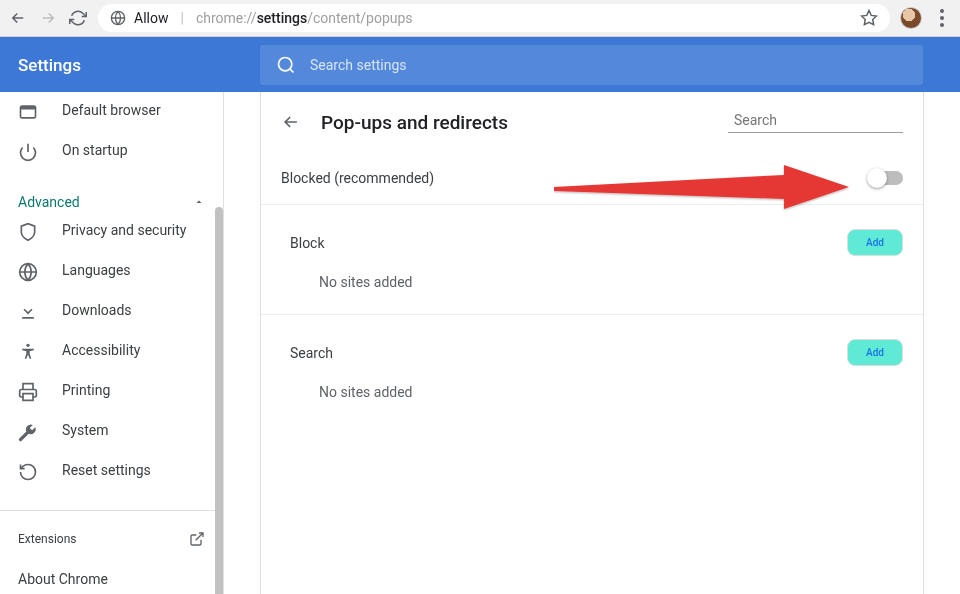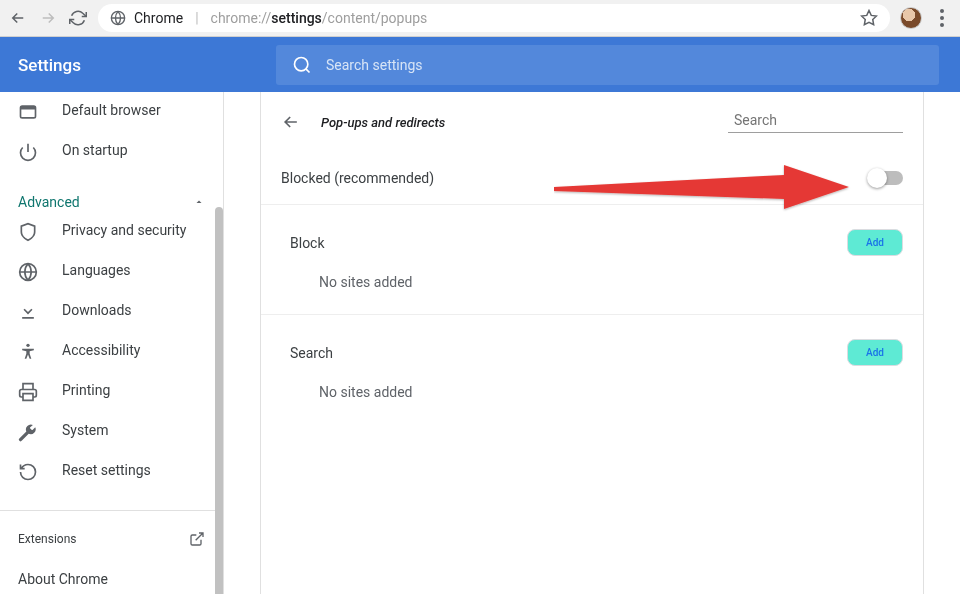--- a/index.html
+++ b/index.html
@@ -16,41 +16,41 @@
 .omnibox .url-part { color: #9e9e9e; }
 .omnibox .url-bold { color: #202124; font-weight: 500; }
 .star { margin-left: auto; color: #5f6368; }
 .avatar { width: 22px; height: 22px; border-radius: 50%; background: radial-gradient(circle at 40% 35%, #e8c7a9 0 35%, #7a4a2a 36% 100%); border: 1px solid #ccc; }
 .menu-dots { width: 20px; display: flex; flex-direction: column; gap: 3px; align-items: center; }
 .menu-dots span { width: 4px; height: 4px; background: #5f6368; border-radius: 50%; }
 
 
 .blue-header { height: 55px; background: #3d78d6; display: flex; align-items: center; padding-left: 18px; }
 .settings-title { color: #fff; font-size: 17px; font-weight: 500; width: 242px; }
-.search-bar { flex: 0 0 663px; height: 40px; background: #5388db; border-radius: 3px; display: flex; align-items: center; padding: 0 16px; gap: 14px; color: #fff; margin-left: 16px; }
+.search-bar { flex: 0 0 663px; height: 40px; background: #5388db; border-radius: 3px; display: flex; align-items: center; padding: 0 16px; gap: 14px; color: #fff; }
 .search-bar input { background: transparent; border: none; outline: none; color: #fff; font-size: 14px; flex: 1; }
 .search-bar input::placeholder { color: #d7e4f6; }
 
 
 .body-row { display: flex; height: calc(594px - 37px - 55px); }
 .sidebar { width: 224px; border-right: 1px solid #e0e0e0; position: relative; overflow: hidden; }
 .sidebar-inner { padding-top: 10px; }
 .nav-item { height: 40px; display: flex; align-items: flex-start; padding: 0 18px; gap: 24px; color: #3c4043; font-size: 14px; cursor: pointer; }
 .nav-item .icon { width: 20px; height: 20px; color: #5f6368; display: flex; align-items: center; justify-content: center; flex-shrink: 0; }
 .adv-row { height: 40px; display: flex; align-items: center; justify-content: space-between; padding: 0 18px; color: #0f766e; font-size: 14px; cursor: pointer; }
 .divider { height: 1px; background: #e0e0e0; margin: 8px 0; }
 .ext-row { height: 40px; display: flex; align-items: center; justify-content: space-between; padding: 0 18px; color: #3c4043; font-size: 12px; cursor: pointer; }
 .about-row { height: 40px; display: flex; align-items: center; padding: 0 18px; color: #3c4043; font-size: 14px; cursor: pointer; }
 .scroll-thumb { position: absolute; right: 0; top: 115px; width: 8px; height: 390px; background: #c1c1c1; border-radius: 4px; }
 
 .content-outer { flex: 1; background: #fff; display: flex; justify-content: center; position: relative; }
 .content { width: 664px; border-left: 1px solid #e0e0e0; border-right: 1px solid #e0e0e0; background: #fff; padding: 0; }
 .page-header { height: 60px; display: flex; align-items: center; padding: 0 20px; gap: 20px; }
 .page-header .back { width: 20px; height: 20px; color: #5f6368; cursor: pointer; }
-.page-title { font-size: 13px; font-weight: 500; color: #202124; flex: 1; font-style: italic; }
+.page-title { font-size: 19px; font-weight: 500; color: #202124; flex: 1; }
 .search-small { display: flex; align-items: center; gap: 6px; border-bottom: 1px solid #9e9e9e; width: 175px; padding-bottom: 4px; }
 .search-small input { border: none; outline: none; font-size: 14px; flex: 1; color: #5f6368; }
 .row { padding: 18px 20px; display: flex; align-items: center; justify-content: space-between; border-bottom: 1px solid #eee; gap: 24px; }
 .row-label { font-size: 14px; color: #3c4043; }
 .toggle { width: 34px; height: 14px; background: #bdbdbd; border-radius: 10px; position: relative; cursor: pointer; }
 .toggle .knob { position: absolute; left: -2px; top: -3px; width: 20px; height: 20px; background: #fff; border-radius: 50%; box-shadow: 0 1px 3px rgba(0,0,0,.4); }
 .section-head { padding: 24px 20px 10px; display: flex; align-items: center; justify-content: space-between; }
 .section-head .label { font-size: 14px; color: #3c4043; margin-left: 9px; }
 .add-btn { border: 1px solid #dadce0; background: #5eead4; color: #1a73e8; font-size: 10px; padding: 7px 18px; border-radius: 8px; cursor: pointer; font-weight: 500; }
 .empty { padding: 8px 20px 24px 58px; color: #5f6368; font-size: 14px; border-bottom: 1px solid #eee; }
@@ -79,21 +79,21 @@
     <svg width="18" height="18" viewBox="0 0 24 24" fill="none" stroke="currentColor" stroke-width="2">
         <path d="M23 4v6h-6M1 20v-6h6"></path>
         <path d="M3.51 9a9 9 0 0114.85-3.36L23 10M1 14l4.64 4.36A9 9 0 0020.49 15"></path>
       </svg>
   </div>
   <div class="omnibox">
     <svg class="globe" viewBox="0 0 24 24" fill="none" stroke="#5f6368" stroke-width="2">
         <circle cx="12" cy="12" r="10"></circle>
         <path d="M2 12h20M12 2a15 15 0 010 20M12 2a15 15 0 000 20"></path>
       </svg>
-    <span class="chrome-label">Chrome</span>
+    <span class="chrome-label">Allow</span>
     <span class="sep">|</span>
     <span>
       <span class="url-part">chrome://</span><span class="url-bold">settings</span><span class="url-part">/content/popups</span>
     </span>
     <span class="star">
       <svg width="18" height="18" viewBox="0 0 24 24" fill="none" stroke="#5f6368" stroke-width="2">
           <polygon points="12 2 15 8.5 22 9.3 17 14 18.2 21 12 17.8 5.8 21 7 14 2 9.3 9 8.5 12 2"></polygon>
         </svg>
     </span>
   </div>

